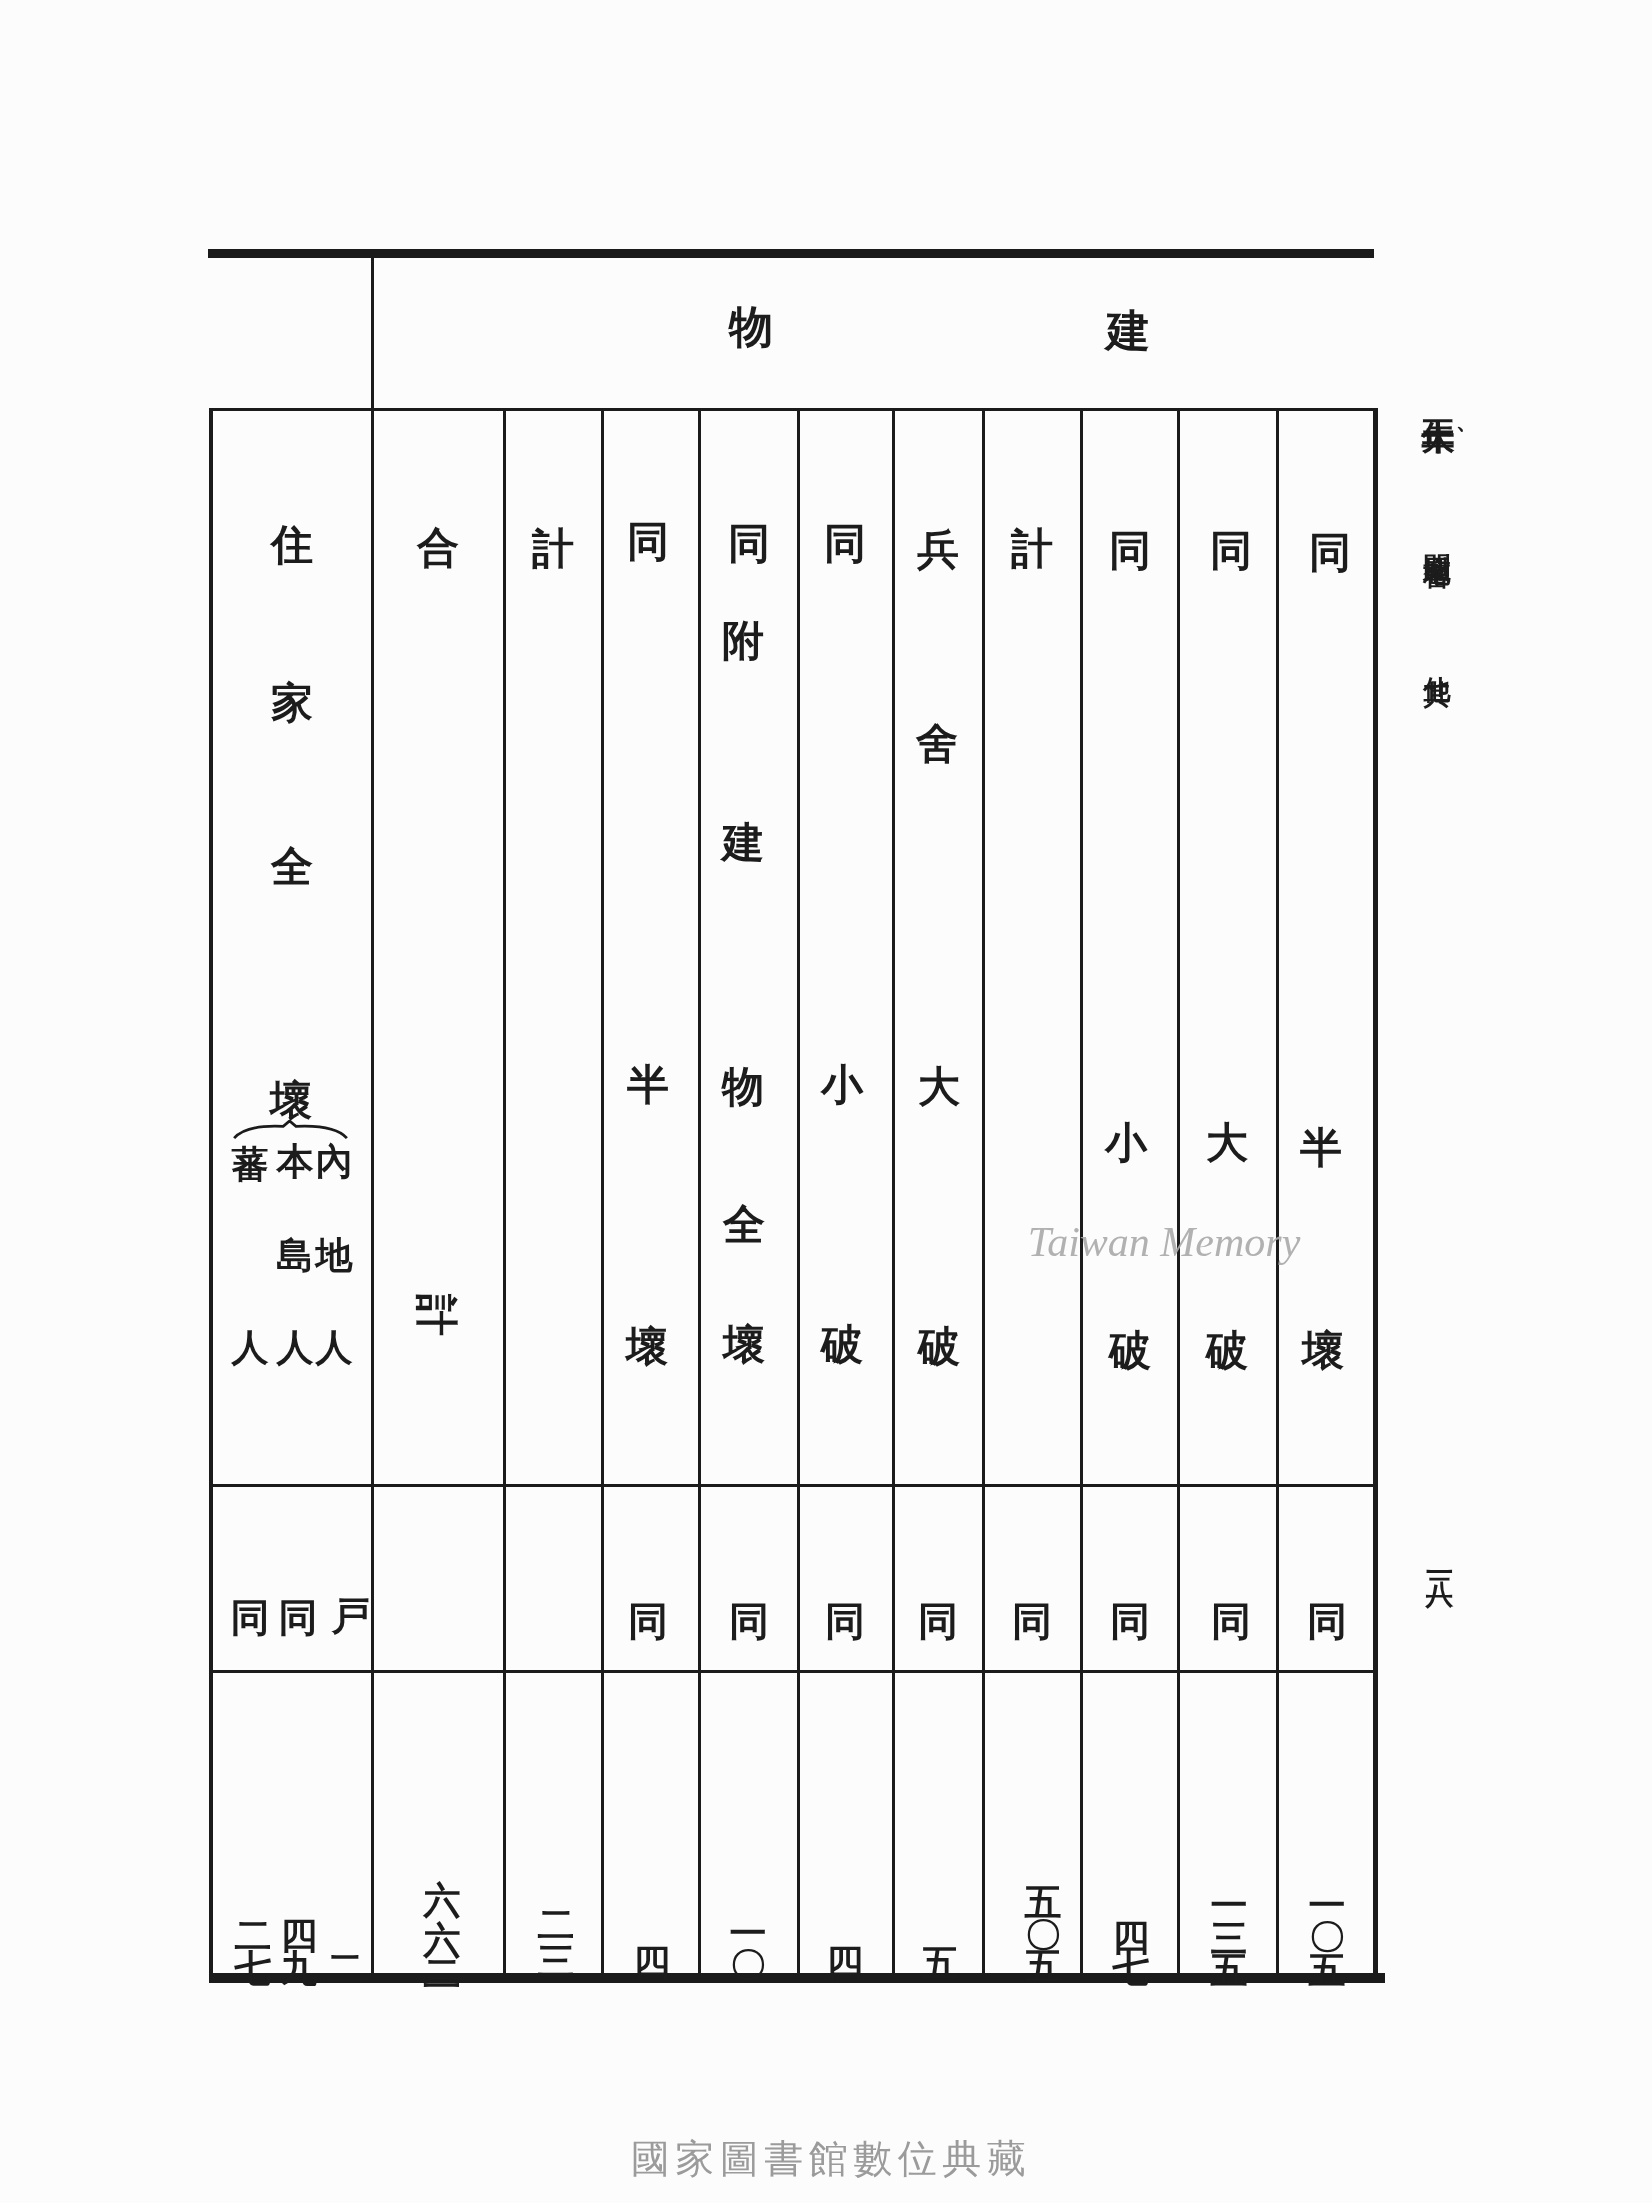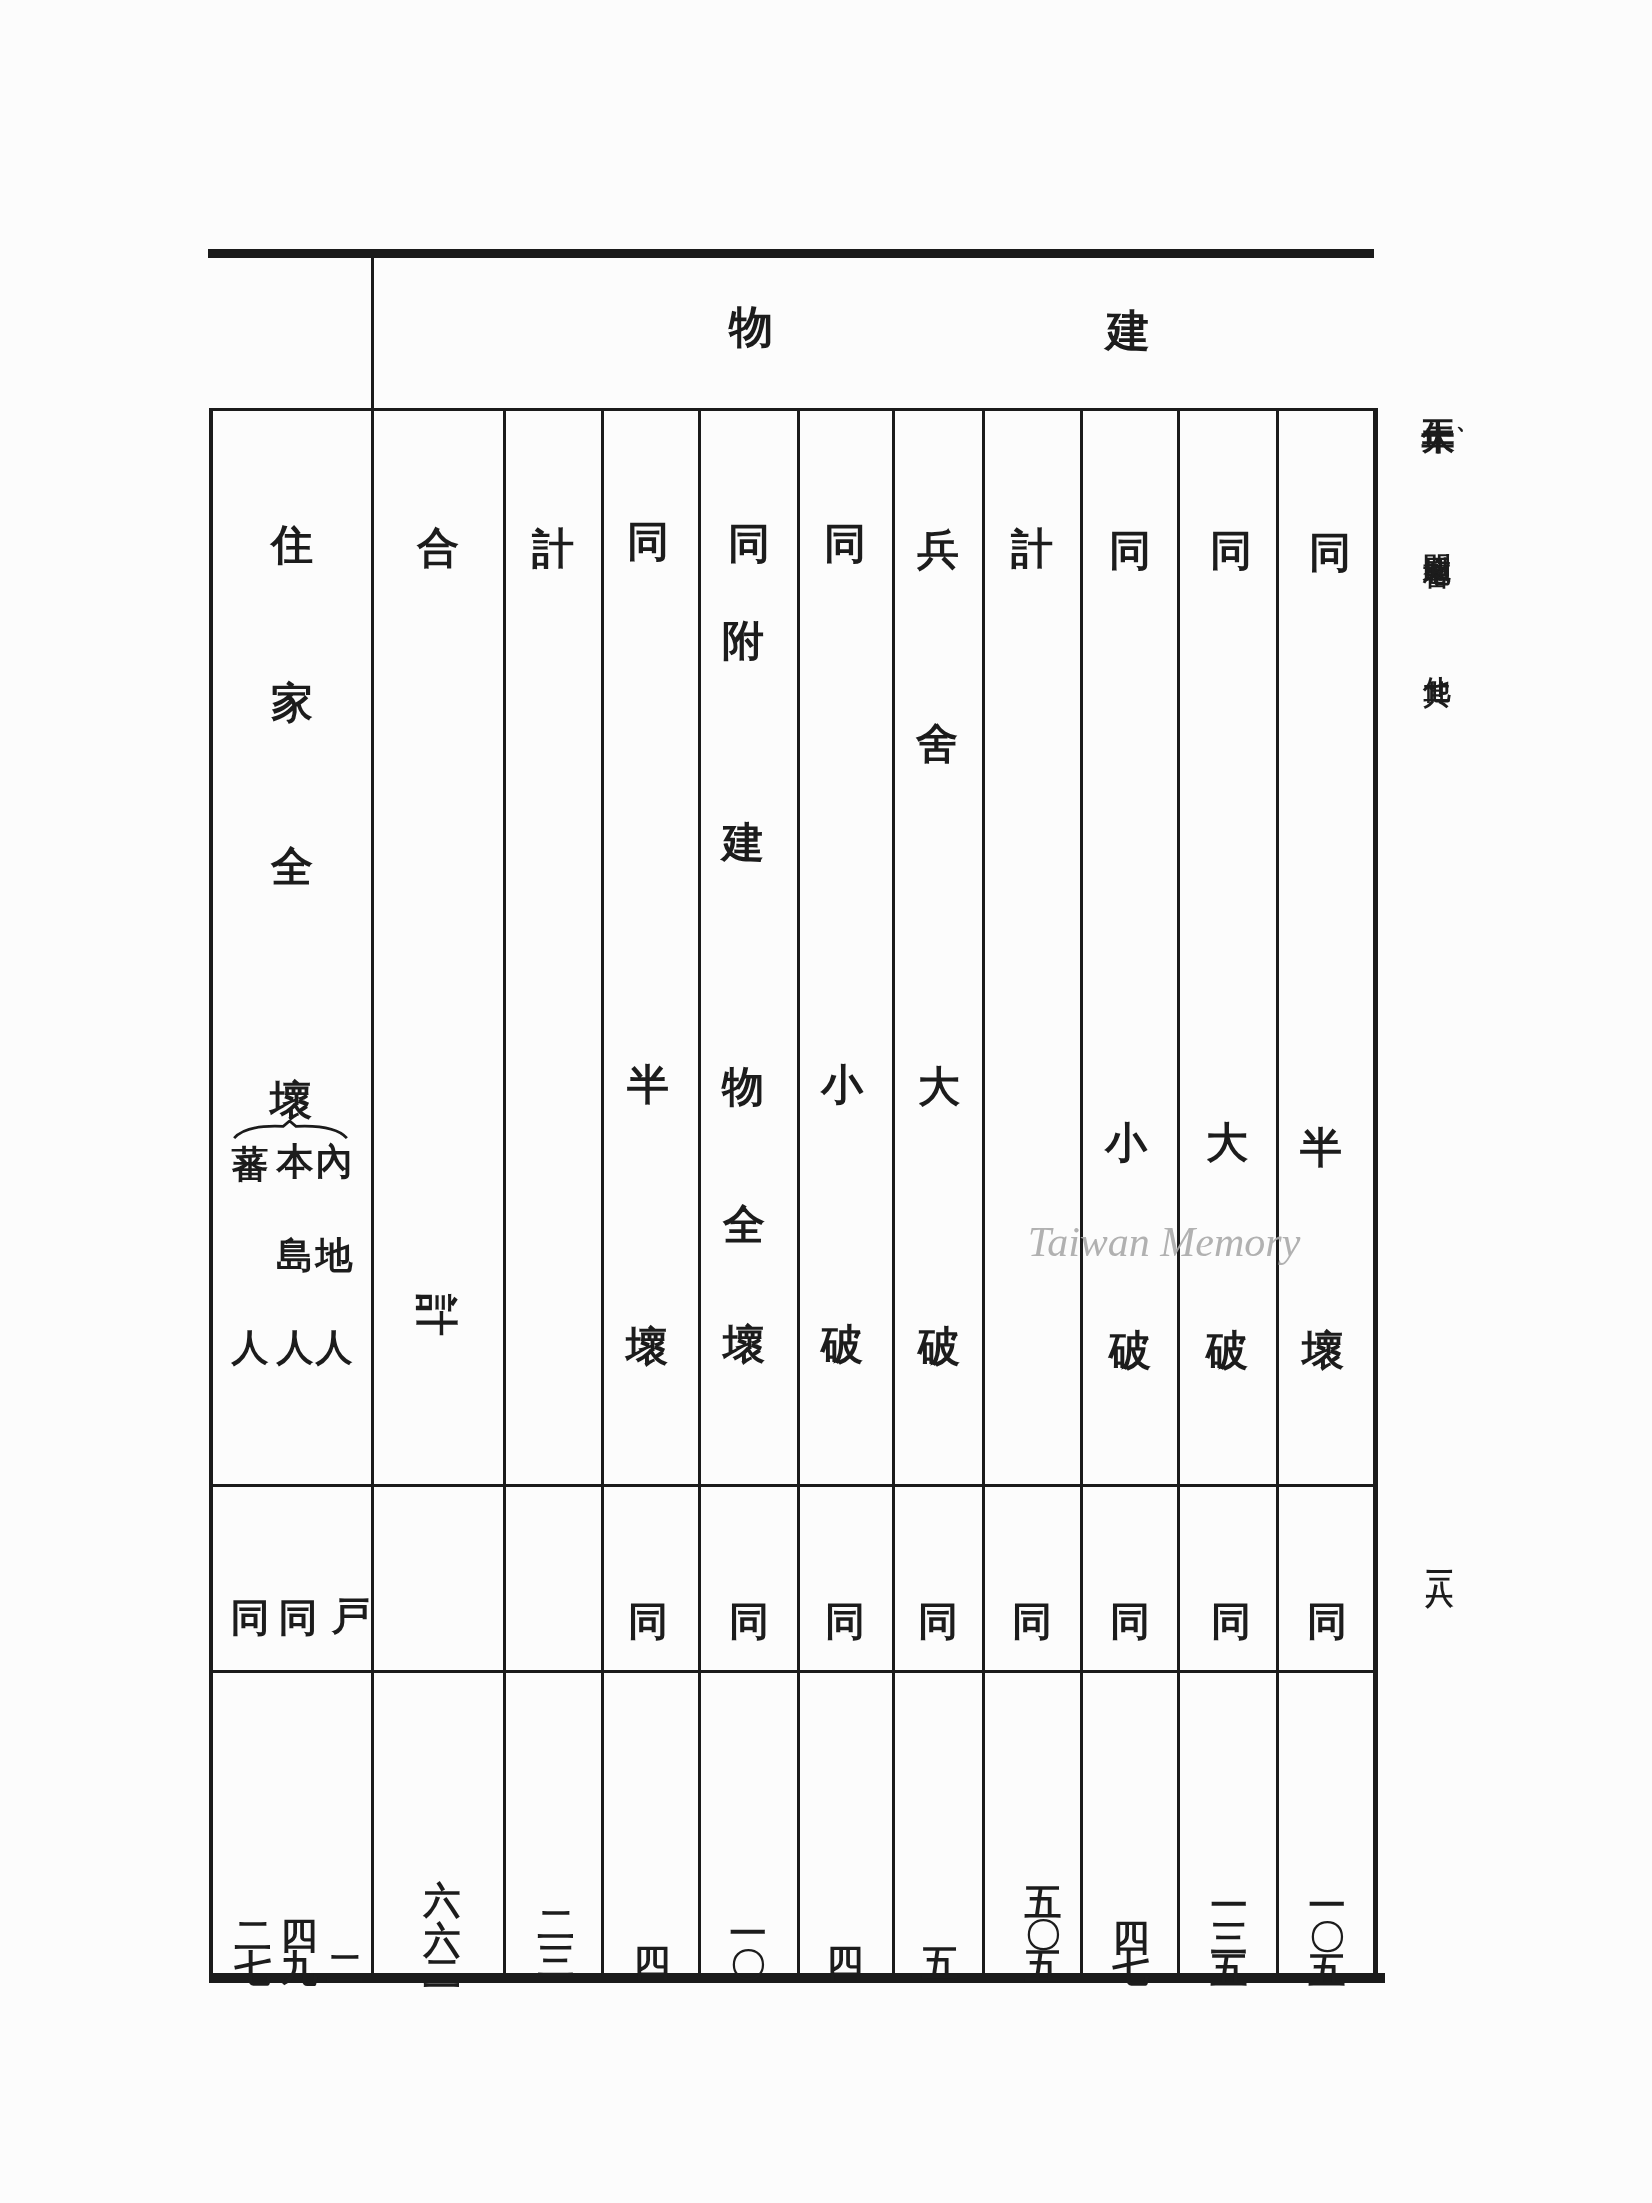--- a/index.html
+++ b/index.html
@@ -132,15 +132,16 @@
       <span class="g" style="left: 1131px; top: 1968px; font-size: 37px;">七</span>
       <span class="g" style="left: 1229px; top: 1905px; font-size: 37px;">一</span>
       <span class="g" style="left: 1229px; top: 1938px; font-size: 37px;">三</span>
       <span class="g" style="left: 1229px; top: 1970px; font-size: 37px;">五</span>
       <span class="g" style="left: 1327px; top: 1905px; font-size: 37px;">一</span>
       <span class="g" style="left: 1327px; top: 1937px; font-size: 35px;">〇</span>
       <span class="g" style="left: 1327px; top: 1970px; font-size: 37px;">五</span>
       <span class="g" style="left: 1467px; top: 422px; font-size: 22px;">、</span>
     </div>
 
+  <div class="footer">國家圖書館數位典藏</div>
 
 </div>
 
 
 </body></html>

